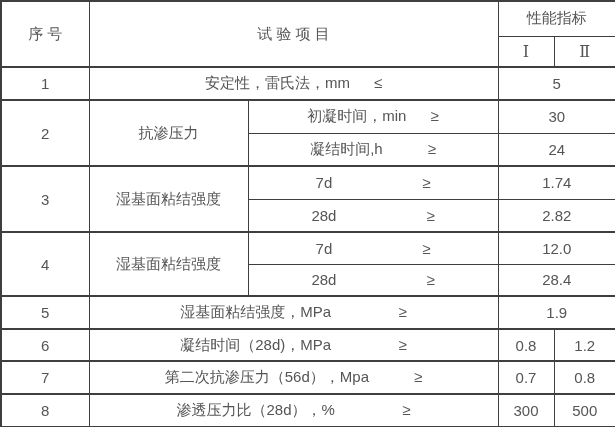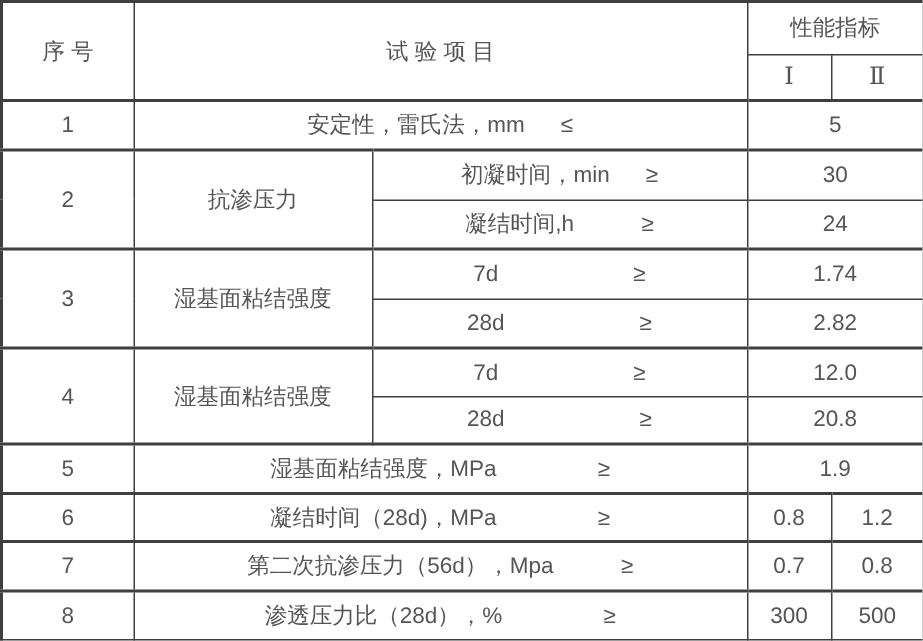--- a/index.html
+++ b/index.html
@@ -109,21 +109,21 @@
       <td rowspan="2">湿基面粘结强度</td>
       <td>
         <span>7d</span><span class="op-3">≥</span>
       </td>
       <td colspan="2">12.0</td>
     </tr>
     <tr style="height:32px">
       <td>
         <span>28d</span><span class="op-3">≥</span>
       </td>
-      <td colspan="2">20.8</td>
+      <td colspan="2">28.4</td>
     </tr>
 
     <tr class="thick" style="height:33px">
       <td>5</td>
       <td colspan="2">
         <span>湿基面粘结强度，MPa</span><span class="op">≥</span>
       </td>
       <td colspan="2">1.9</td>
     </tr>
 

